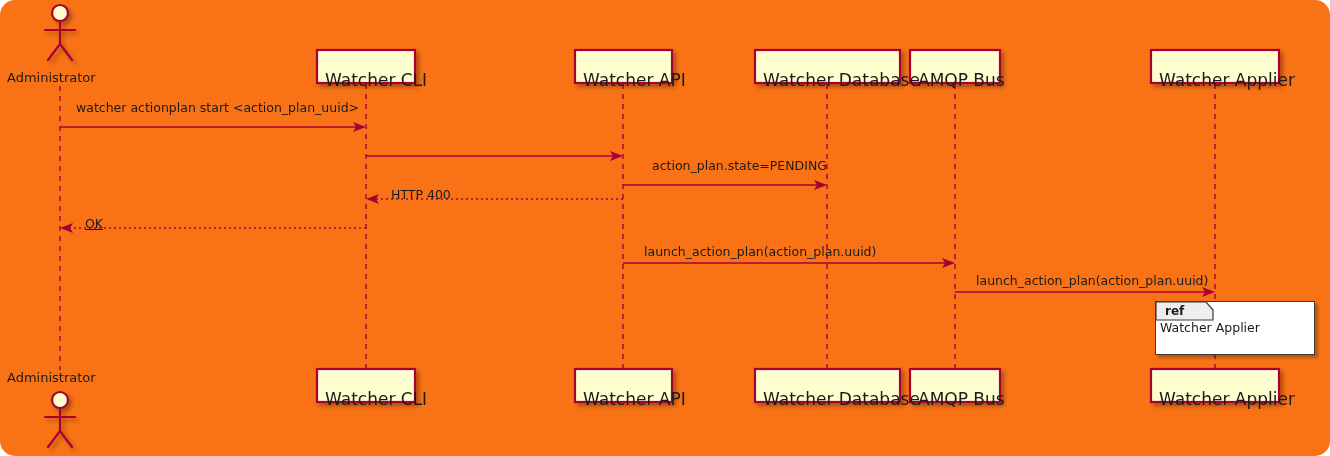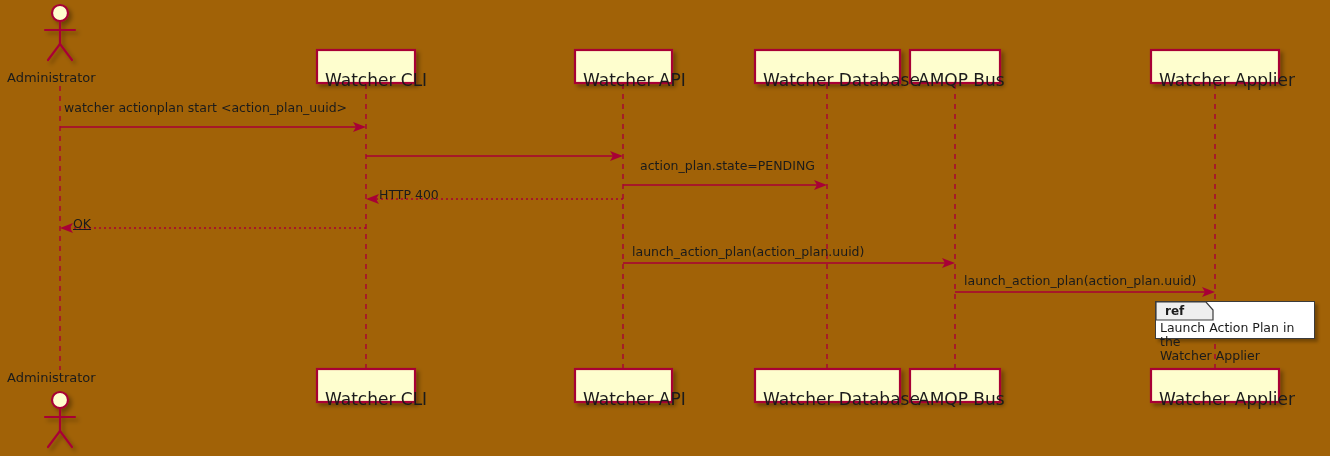--- a/index.html
+++ b/index.html
@@ -7,22 +7,23 @@
     padding: 0;
     background: #ffffff;
   }
   body {
     font-family: "DejaVu Sans", sans-serif;
   }
   #diagram {
     position: relative;
     width: 1330px;
     height: 456px;
-    background: #a16207;
+    background: #f97316;
     overflow: hidden;
+    border-radius: 15px;
   }
   svg.layer {
     position: absolute;
     left: 0;
     top: 0;
     width: 1330px;
     height: 456px;
   }
   .lifeline {
     stroke: #A80036;
@@ -73,36 +74,37 @@
     line-height: 1;
     margin-top: 12px;
   }
   .msg-label {
     position: absolute;
     font-family: "DejaVu Sans", sans-serif;
     font-size: 12.5px;
     color: #1b1b1b;
     white-space: nowrap;
     line-height: 1;
+    margin-left: 12px;
   }
   .actor-label {
     position: absolute;
     font-family: "DejaVu Sans", sans-serif;
     font-size: 13px;
     color: #1b1b1b;
     white-space: nowrap;
     line-height: 1;
   }
   
   #ref-fragment {
     position: absolute;
     left: 1155px;
     top: 301px;
     width: 160px;
-    height: 38px;
+    height: 54px;
     background: #ffffff;
     border: 1.5px solid #3b3b3b;
     box-shadow: 3px 3px 3px rgba(0,0,0,0.28);
     box-sizing: border-box;
     padding-left: 36px;
   }
   #ref-tab-svg {
     position: absolute;
     left: 0;
     top: 0;
@@ -242,18 +244,17 @@
   <div class="msg-label" style="left:73px; top:218px;text-decoration:underline;">OK</div>
   <div class="msg-label" style="left:632px; top:246px;">launch_action_plan(action_plan.uuid)</div>
   <div class="msg-label" style="left:964px; top:275px;">launch_action_plan(action_plan.uuid)</div>
 
   <div id="ref-fragment">
     <svg id="ref-tab-svg" width="58" height="19" viewBox="0 0 58 19">
       <polygon points="0,0 50,0 57,8 57,18 0,18" fill="#EEEEEE" stroke="#3b3b3b" stroke-width="1.2"></polygon>
     </svg>
     <div id="ref-tab-label">ref</div>
     <div id="ref-body">
-      <div>Launch Action Plan in the</div>
       <div>Watcher Applier</div>
     </div>
   </div>
 
 </div>
 
 </body></html>

